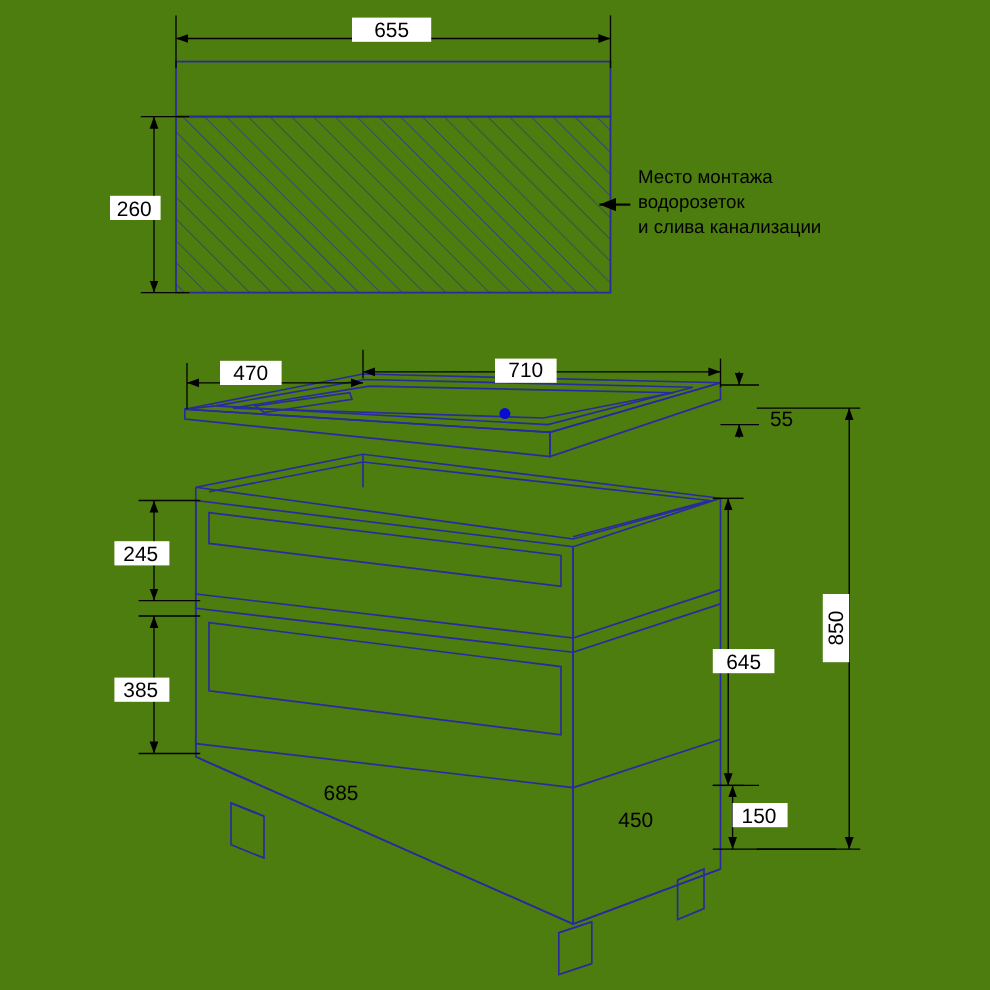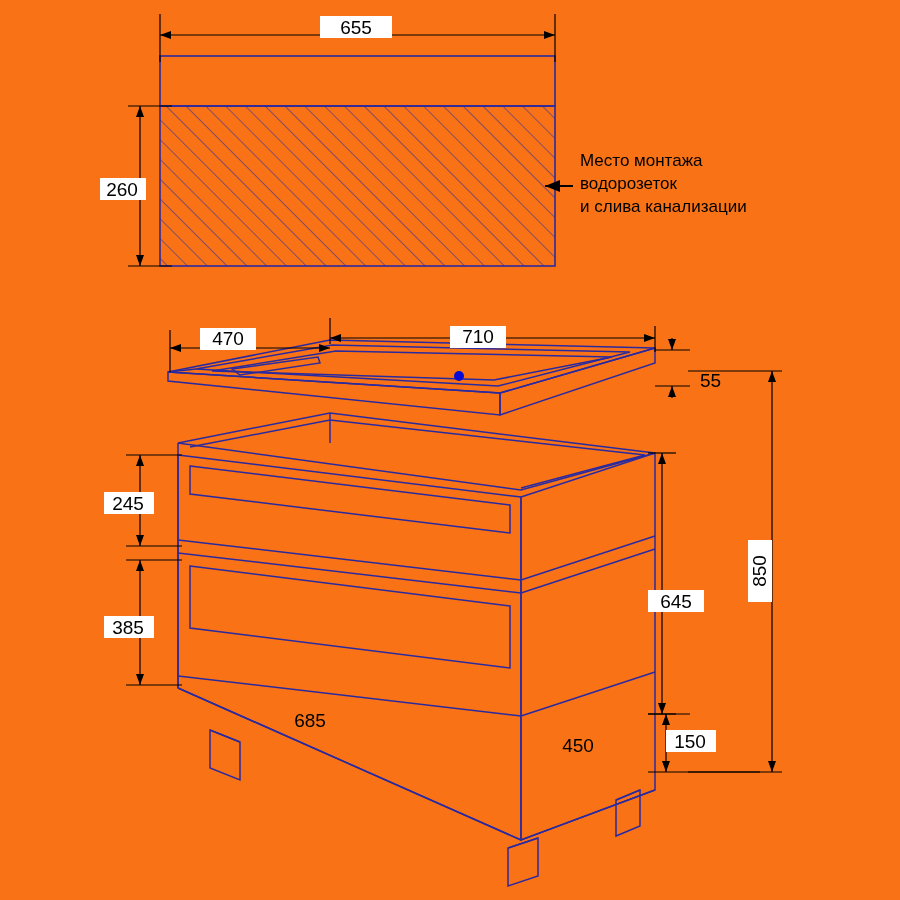--- a/index.html
+++ b/index.html
@@ -7,21 +7,21 @@
     padding: 0;
     background: #ffffff;
   }
   body {
     font-family: "Liberation Sans", sans-serif;
   }
   #stage {
     position: relative;
     width: 900px;
     height: 900px;
-    background: #f97316;
+    background: #4d7c0f;
     overflow: hidden;
   }
   #stage svg {
     position: absolute;
     left: 0;
     top: 0;
   }
   .dimtext {
     font-family: "Liberation Sans", sans-serif;
     font-size: 19px;

